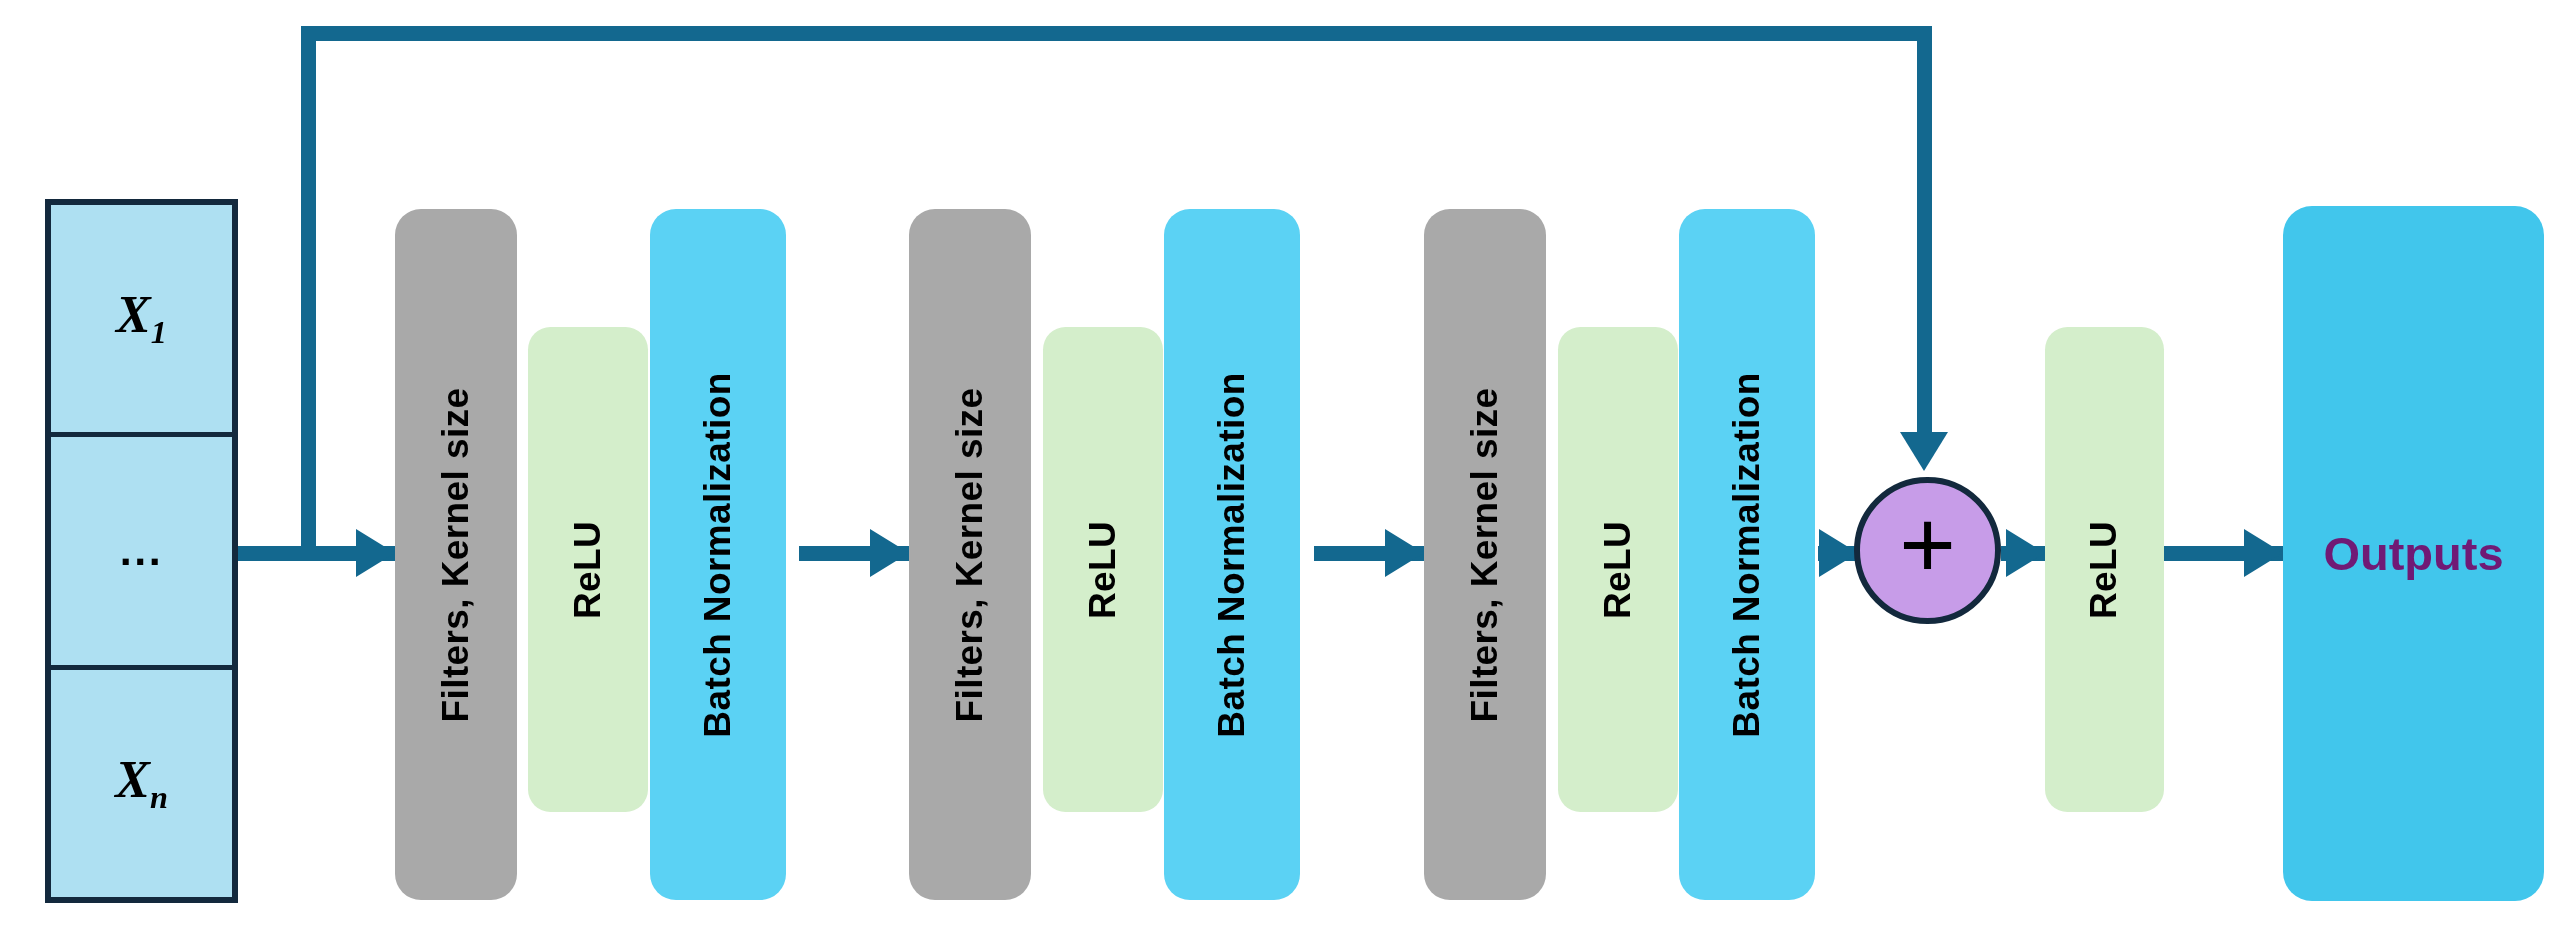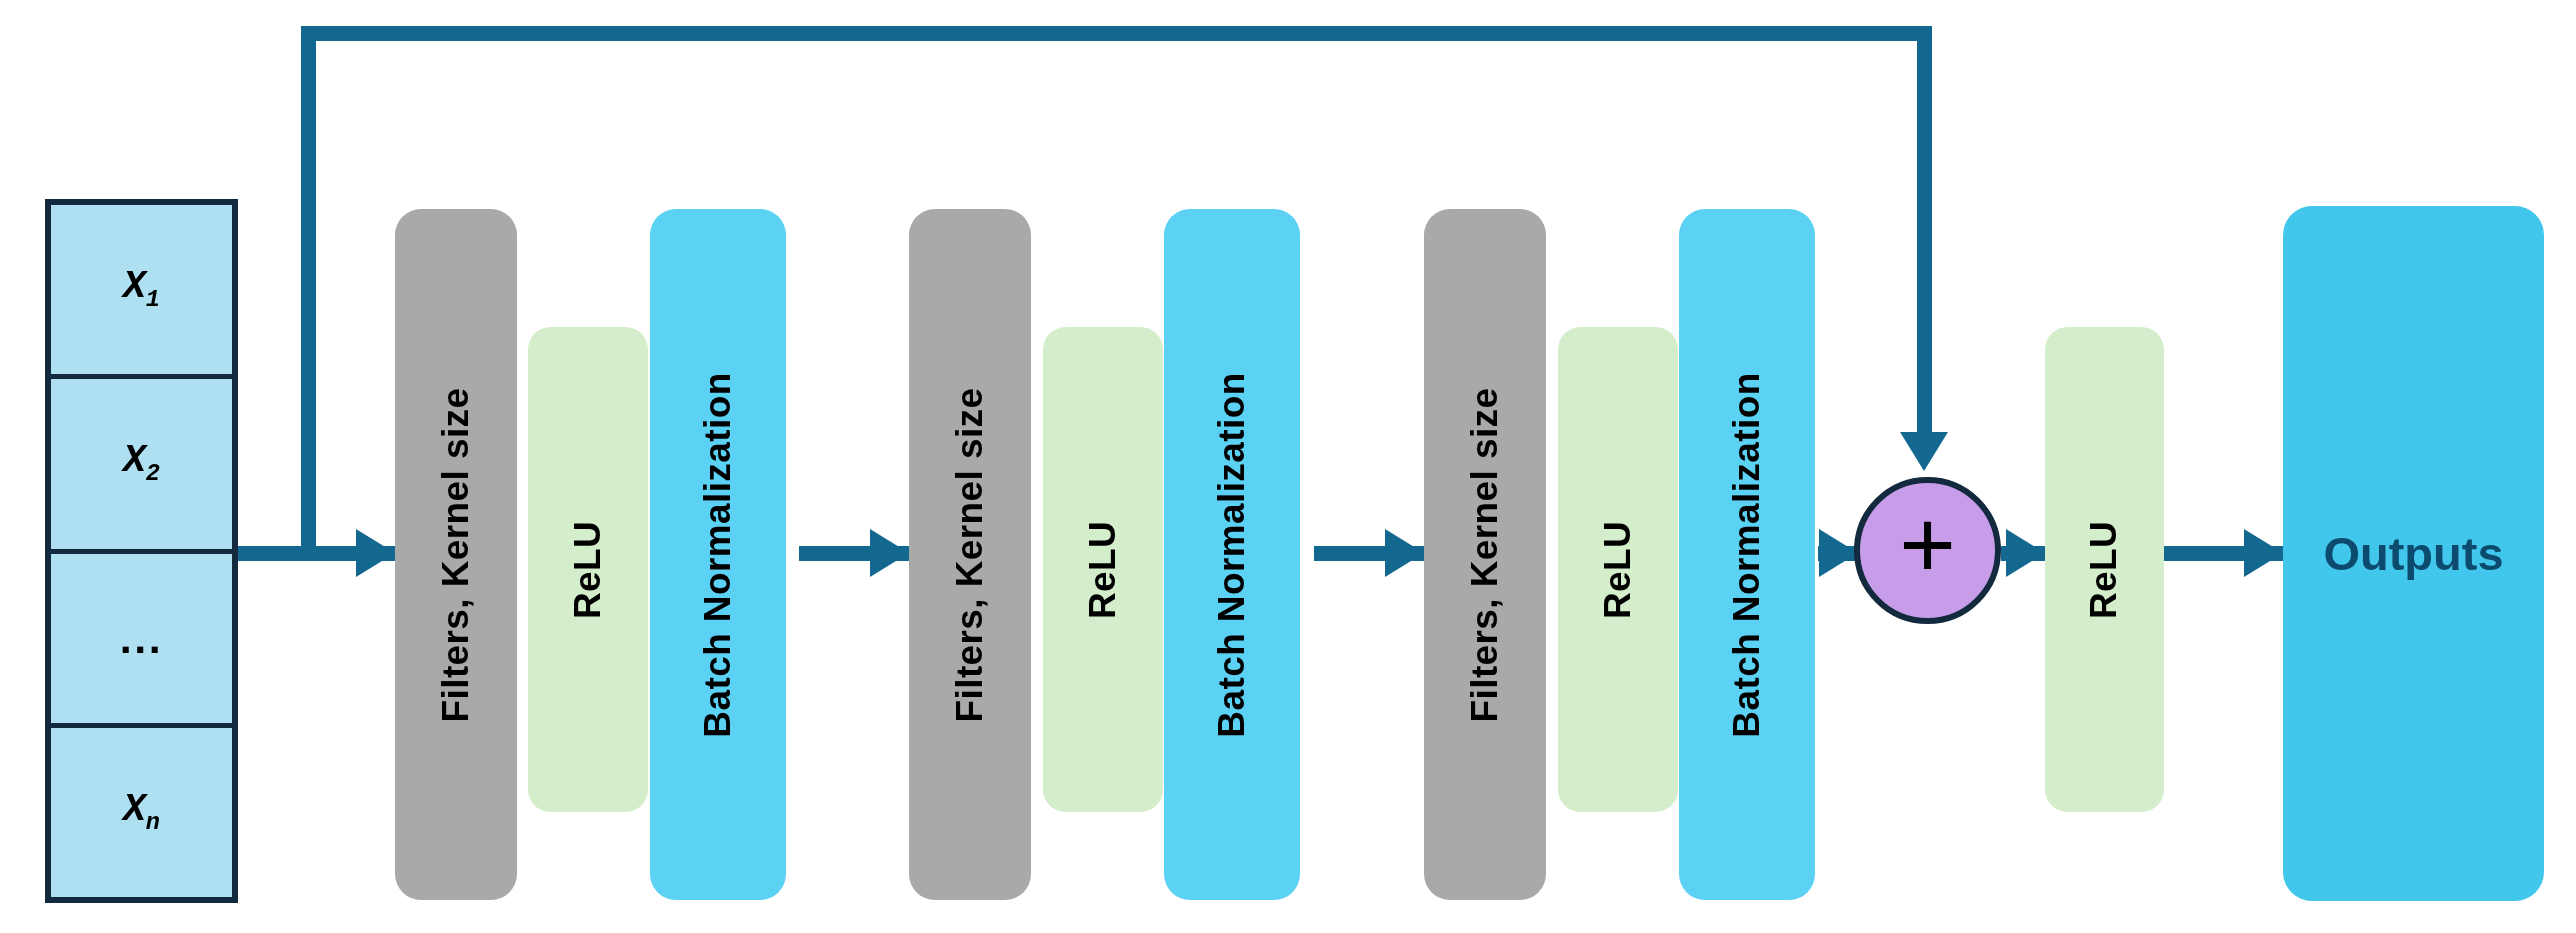--- a/index.html
+++ b/index.html
@@ -8,40 +8,40 @@
   #stage{position:absolute;left:0;top:0;width:2576px;height:934px;}
 
   
   .input-col{position:absolute;left:45px;top:199px;width:193px;height:704px;
              border:6px solid #13293D;box-sizing:border-box;display:flex;
              flex-direction:column;background:#AEE0F2;}
   .input-cell{flex:1;display:flex;align-items:center;justify-content:center;
               border-bottom:5.2px solid #13293D;box-sizing:border-box;
               background:#AEE0F2;}
   .input-cell:last-child{border-bottom:none;text-align:center;}
-  .input-cell span{font-family:Liberation Mono, monospace;font-style:italic;
-                   font-weight:bold;font-size:38px;color:#000;line-height:1;}
+  .input-cell span{font-family:Liberation Serif, serif;font-style:italic;
+                   font-weight:bold;font-size:52px;color:#000;line-height:1;}
   .input-cell span sub{font-size:0.62em;font-style:italic;font-weight:bold;}
   .dots{font-family:"Liberation Sans", sans-serif !important;font-style:normal !important;
         font-size:43px !important;letter-spacing:2.6px;}
 
   
   .bar{position:absolute;display:flex;align-items:center;justify-content:center;
        box-sizing:border-box;}
   .bar .vlabel{transform:rotate(-90deg);white-space:nowrap;font-weight:bold;
                color:#000;font-size:37px;letter-spacing:0.4px;}
   .bar-gray{background:#A9A9A9;border-radius:26px;}
   .bar-green{background:#D4EECB;border-radius:22.5px;}
   .bar-blue{background:#5BD2F4;border-radius:26px;}
 
   
   .out-box{position:absolute;left:2283px;top:206px;width:261px;height:695px;
            background:#41C6EC;border-radius:29px;display:flex;
            align-items:flex-start;justify-content:center;}
-  .out-box .out-label{margin-top:320px;font-size:47px;font-weight:bold;color:#0c4a6e;}
+  .out-box .out-label{margin-top:320px;font-size:47px;font-weight:bold;color:#701a75;}
 
   
   .add-node{position:absolute;left:1854px;top:477px;width:147px;height:147px;
             border-radius:50%;background:#C79CE8;border:6px solid #13293D;
             box-sizing:border-box;display:flex;align-items:center;justify-content:center;}
   .add-node .plus{font-size:97px;line-height:1;color:#000;font-weight:400;
                   margin-top:-12px;}
 
   
   .hline{position:absolute;height:14.7px;background:#13688F;}
@@ -54,23 +54,20 @@
            border-top:39px solid #13688F;}
 </style>
 </head>
 <body>
 
 <div id="stage">
 
   <div class="input-col">
     <div class="input-cell">
       <span><i>X</i><sub>1</sub></span>
-    </div>
-    <div class="input-cell">
-      <span><i>X</i><sub>2</sub></span>
     </div>
     <div class="input-cell">
       <span class="dots">...</span>
     </div>
     <div class="input-cell">
       <span><i>X</i><sub>n</sub></span>
     </div>
   </div>
 
   <div class="hline" style="left:301px;top:26px;width:1631px;"></div>

